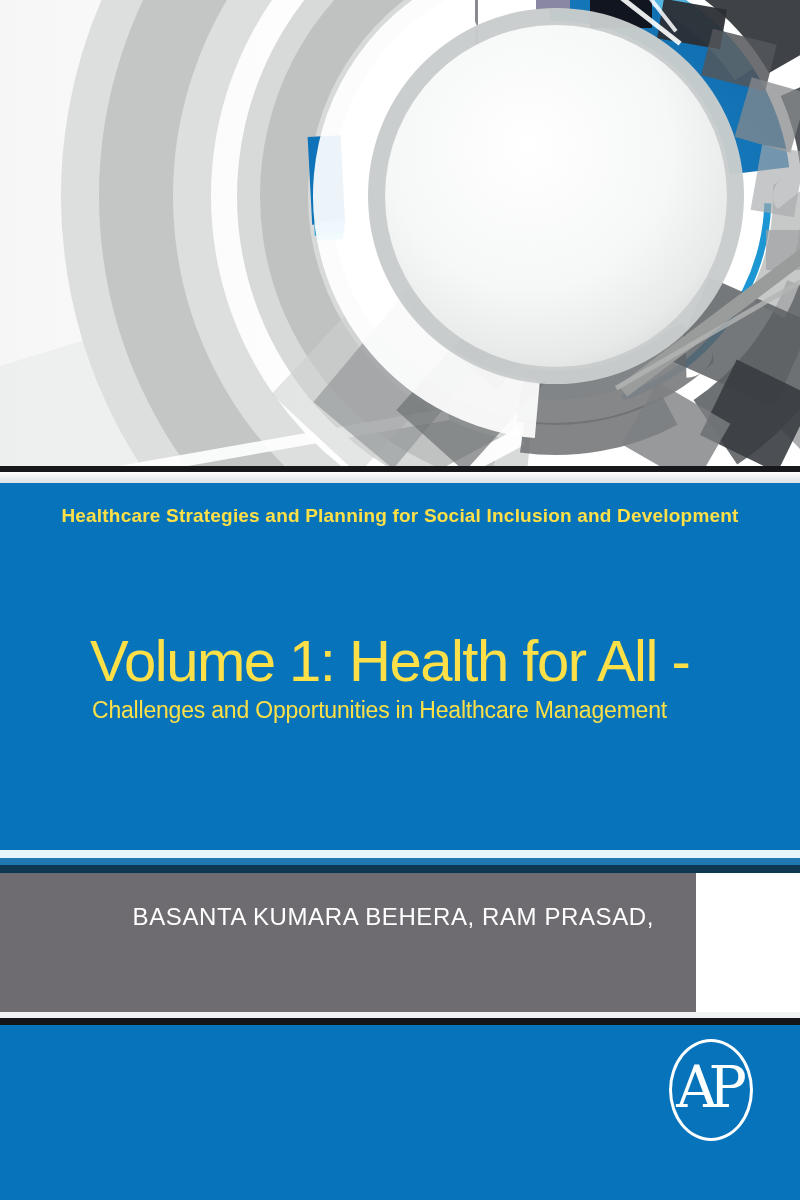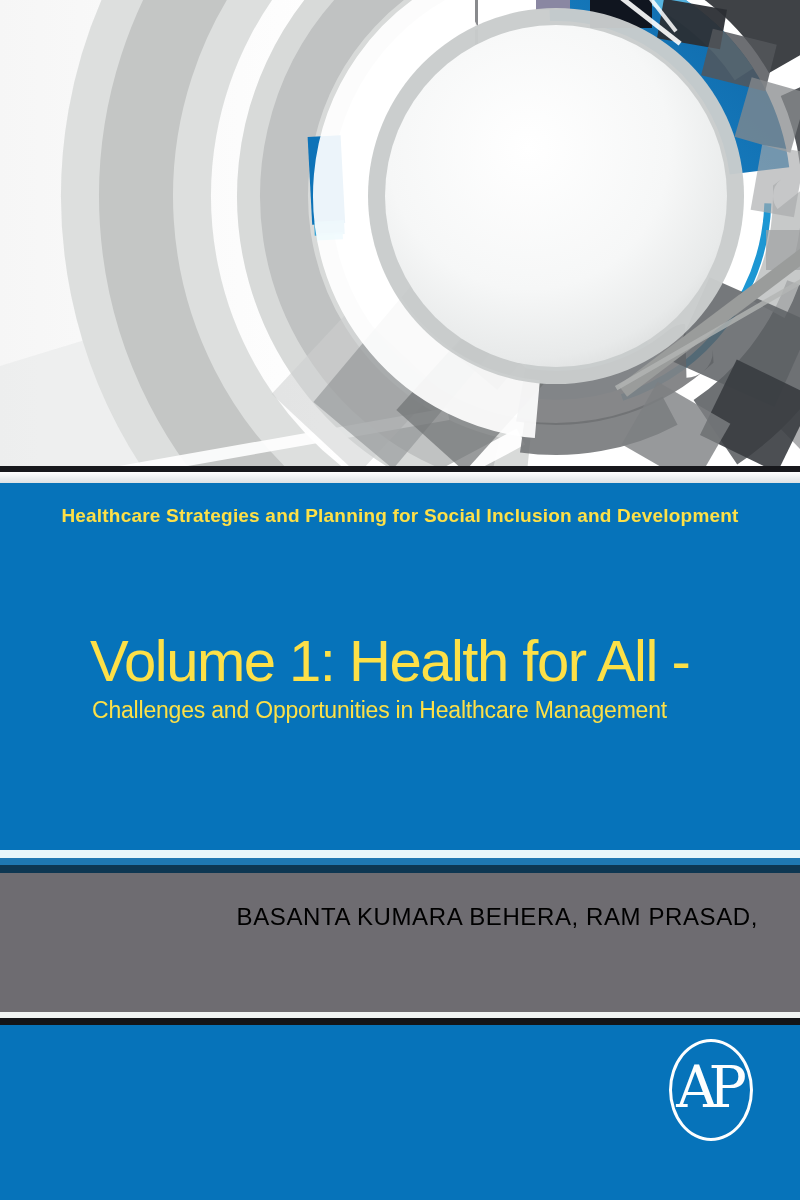--- a/index.html
+++ b/index.html
@@ -32,22 +32,22 @@
     font-size:58px;font-weight:400;letter-spacing:-1.5px;line-height:1.1;
     white-space:nowrap;
     margin-top:28px;
   }
   #sub-title{
     position:absolute;top:205px;left:92px;width:660px;
     font-size:23px;font-weight:400;letter-spacing:-.2px;margin-top:9px;
   }
   
   #band-authors{
-    position:absolute;top:873px;left:0;width:800px;height:139px;
-    background:#6e6c71;color:#000000;
+    position:absolute;top:873px;left:0;width:696px;height:139px;
+    background:#6e6c71;color:#ffffff;
   }
   .author-line{
     position:absolute;right:42px;width:720px;text-align:right;
     font-size:24px;font-weight:400;letter-spacing:.6px;white-space:nowrap;
   }
   #author-line-1{top:30px;}
   #author-line-2{top:70px;}
   
   #band-bottom{
     position:absolute;top:1025px;left:0;width:800px;height:175px;

